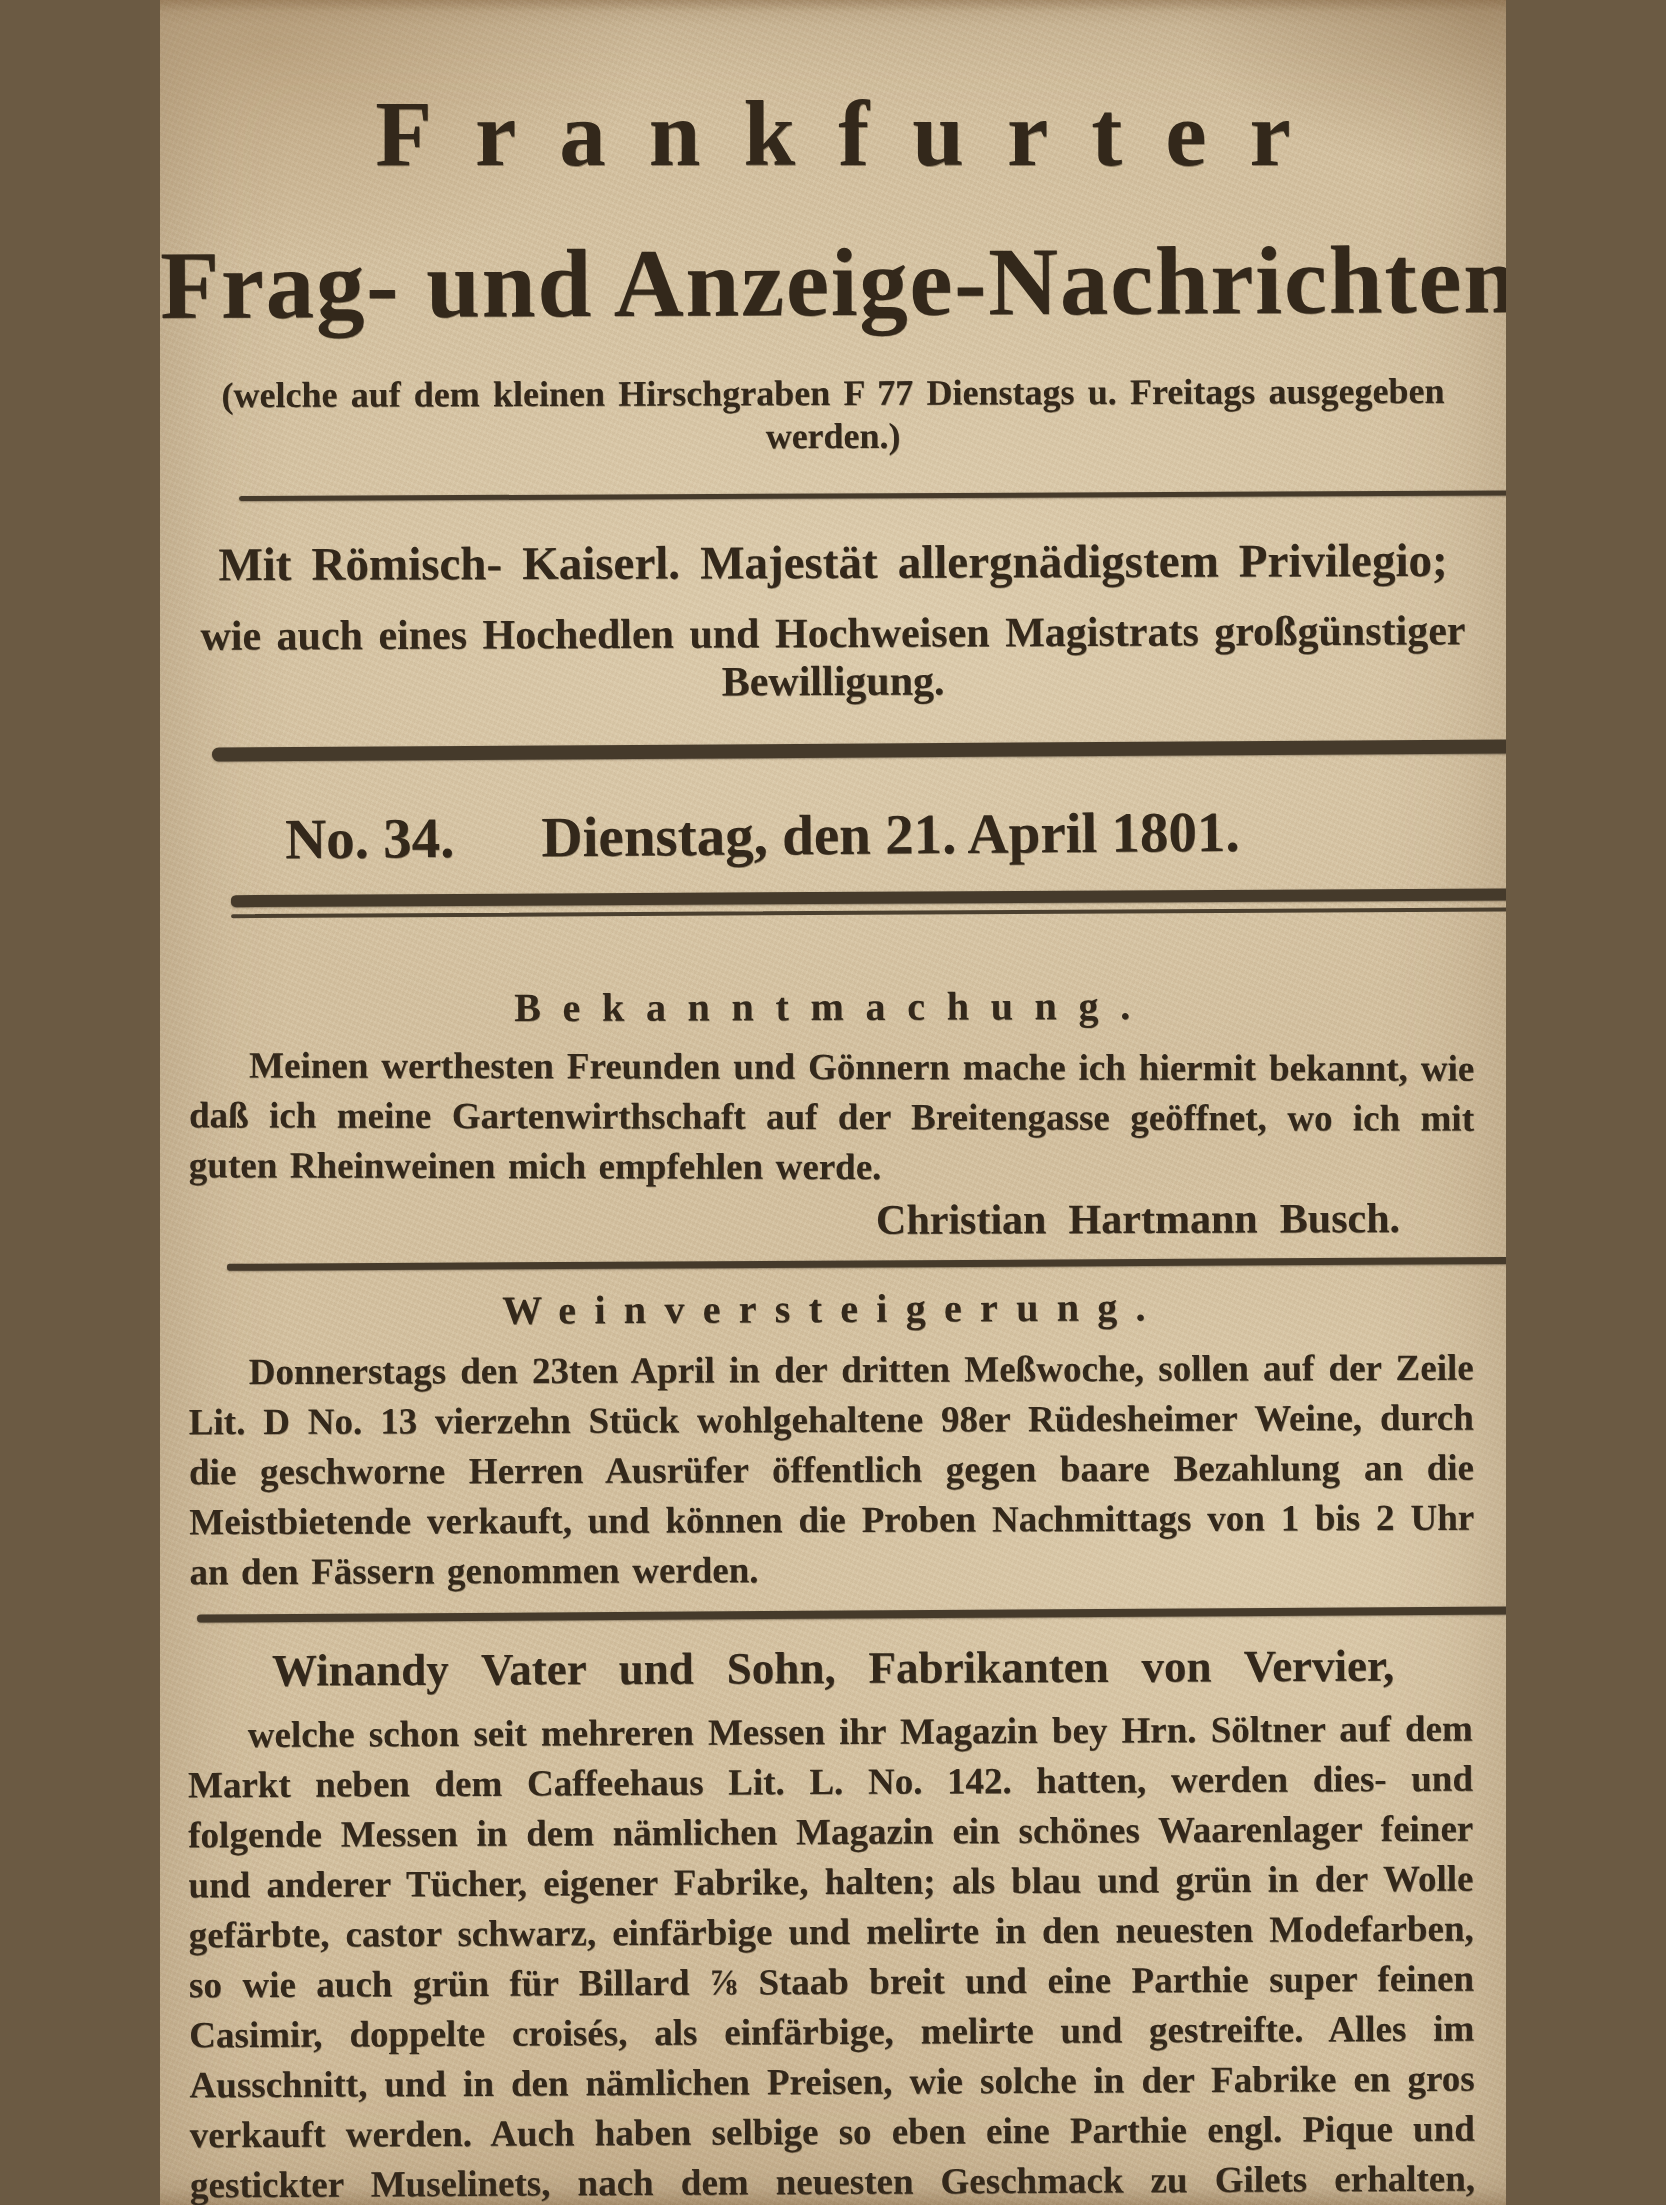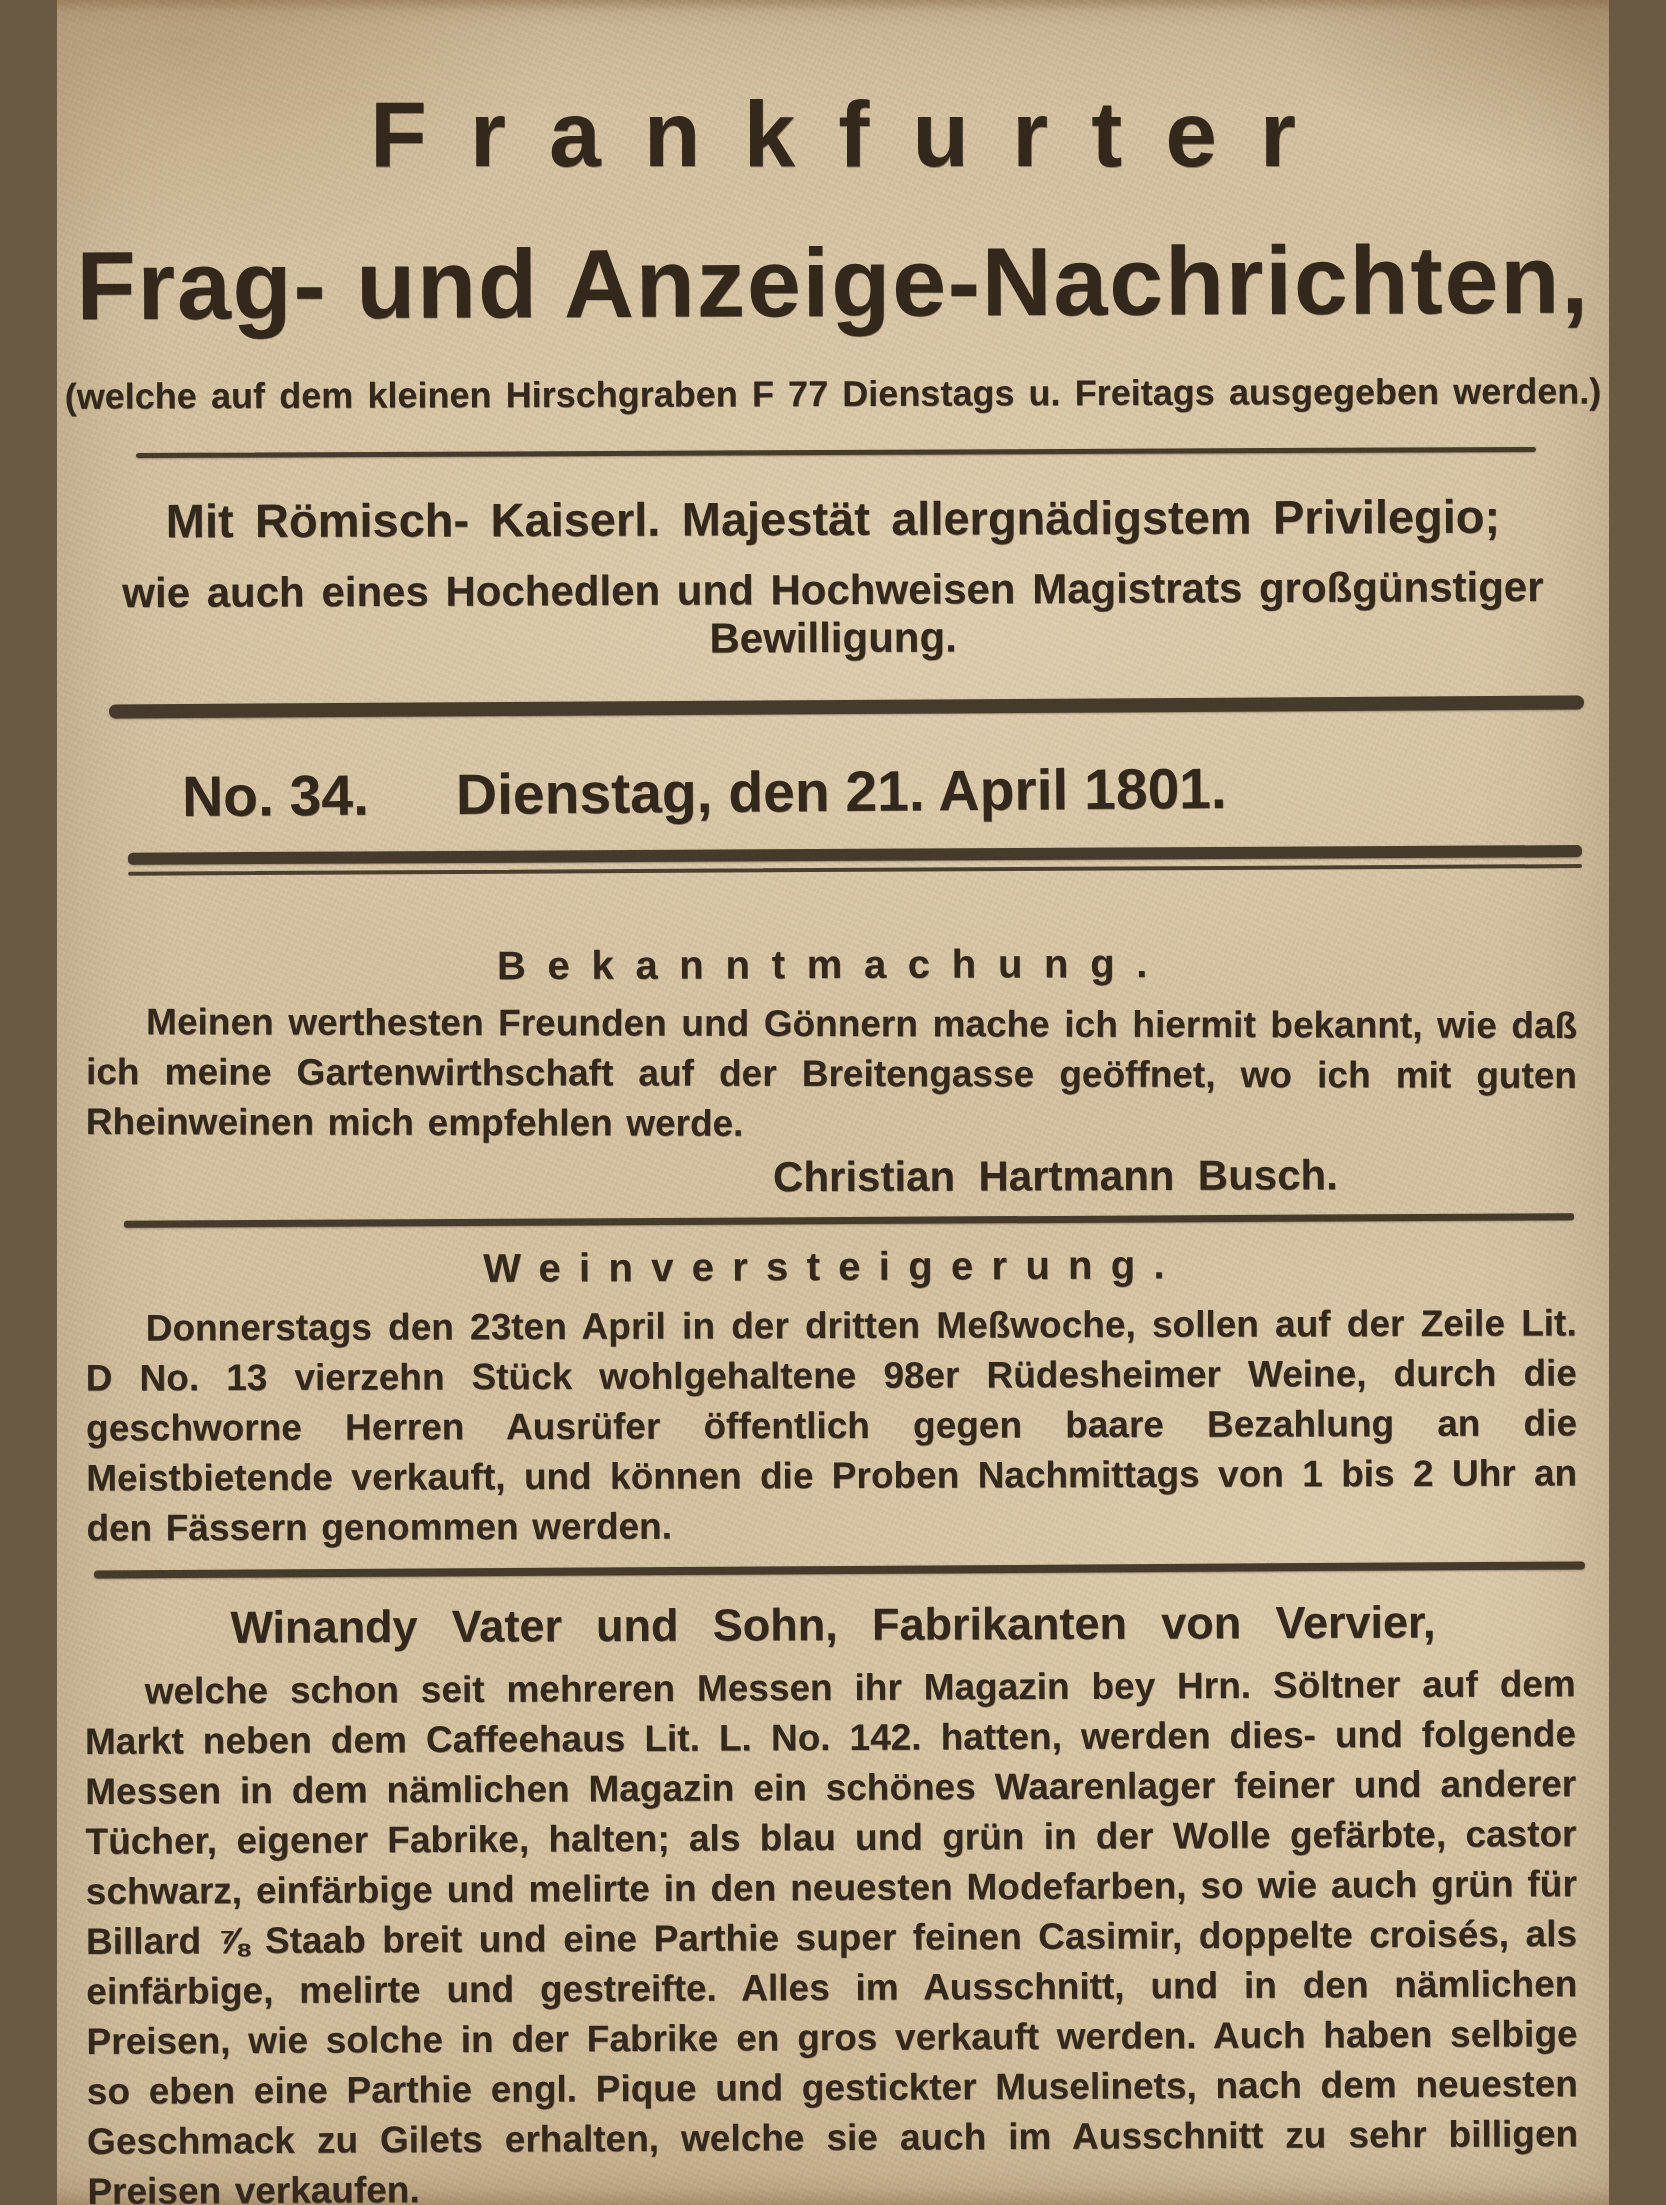--- a/index.html
+++ b/index.html
@@ -1,22 +1,22 @@
 <!DOCTYPE html>
 <html style="font-size:13.3px"><head>
 <meta charset="utf-8">
 <style>
   html, body { margin: 0; padding: 0; background: #6b5a43; }
   .page {
     position: relative;
-    width: 1552px;
+    width: 1346px;
     height: 2205px;
     margin: 0 auto;
     overflow: hidden;
-    font-family: Liberation Sans, sans-serif;
+    font-family: Liberation Serif, serif;
     color: #33281b;
     background-color: #d5c2a1;
     background-image:
       radial-gradient(ellipse 583px 350px at 8% 2%, rgba(146,112,72,0.30), transparent 65%),
       radial-gradient(ellipse 1250px 666px at 55% 28%, rgba(255,246,222,0.22), transparent 70%),
       radial-gradient(ellipse 916px 542px at 82% 70%, rgba(240,228,200,0.28), transparent 70%),
       radial-gradient(ellipse 1083px 433px at 35% 97%, rgba(158,124,84,0.16), transparent 70%),
       radial-gradient(ellipse 417px 217px at 98% 1%, rgba(120,88,52,0.30), transparent 70%),
       repeating-linear-gradient(23deg, rgba(255,255,255,0.035) 0 2.5px, rgba(120,92,60,0.035) 2.5px 5.8px),
       repeating-linear-gradient(113deg, rgba(255,252,240,0.03) 0 1.7px, rgba(104,80,52,0.03) 1.7px 4.2px),

